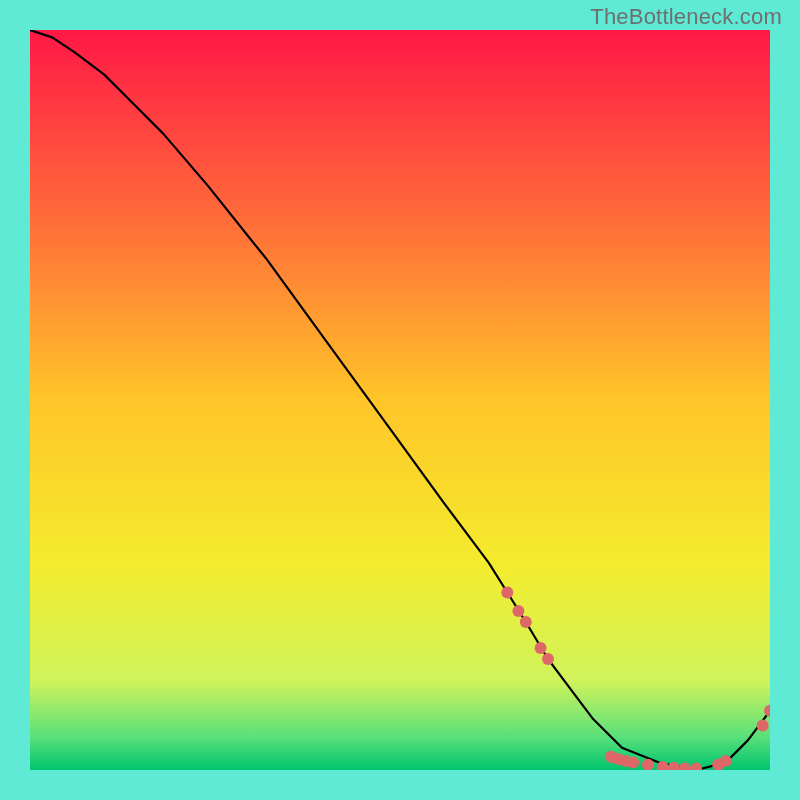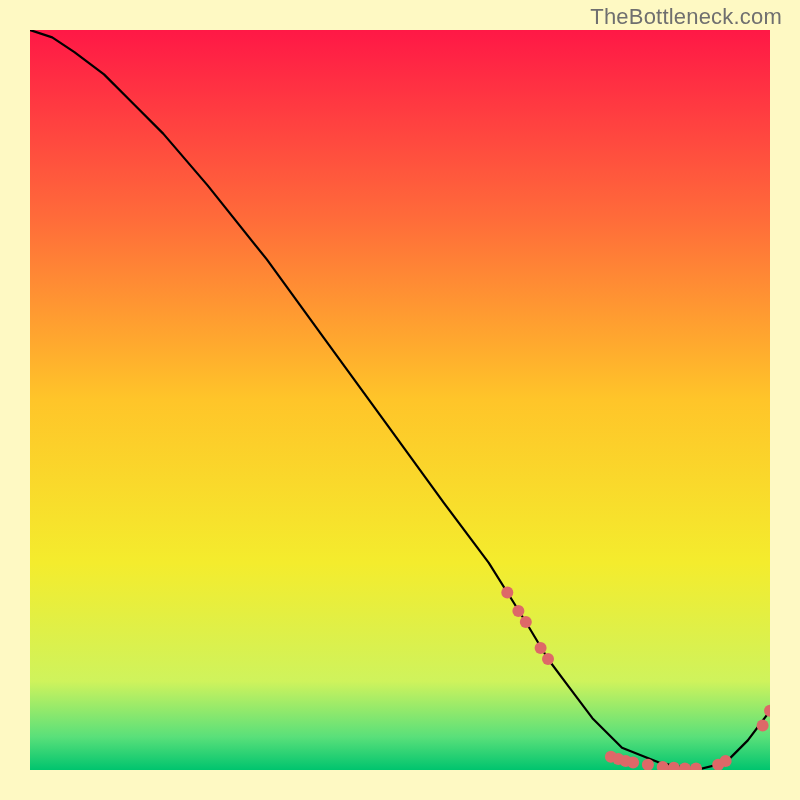--- a/index.html
+++ b/index.html
@@ -8,21 +8,21 @@
     width: 800px;
     height: 800px;
     background: #000;
     font-family: Arial, Helvetica, sans-serif;
     overflow: hidden;
   }
   .outer {
     position: relative;
     width: 800px;
     height: 800px;
-    background: #fef9c3;
+    background: #5eead4;
   }
   .watermark {
     position: absolute;
     top: 4px;
     right: 18px;
     color: #6f6f6f;
     font-size: 22px;
     font-weight: 500;
     letter-spacing: 0.2px;
     user-select: none;

